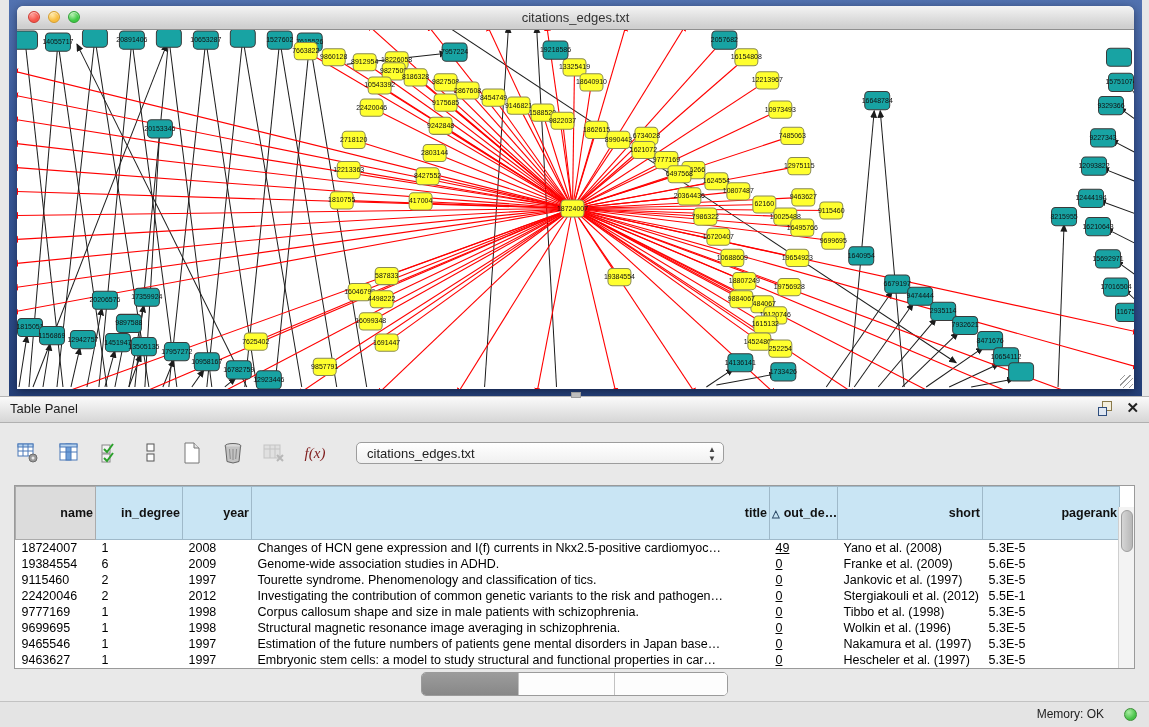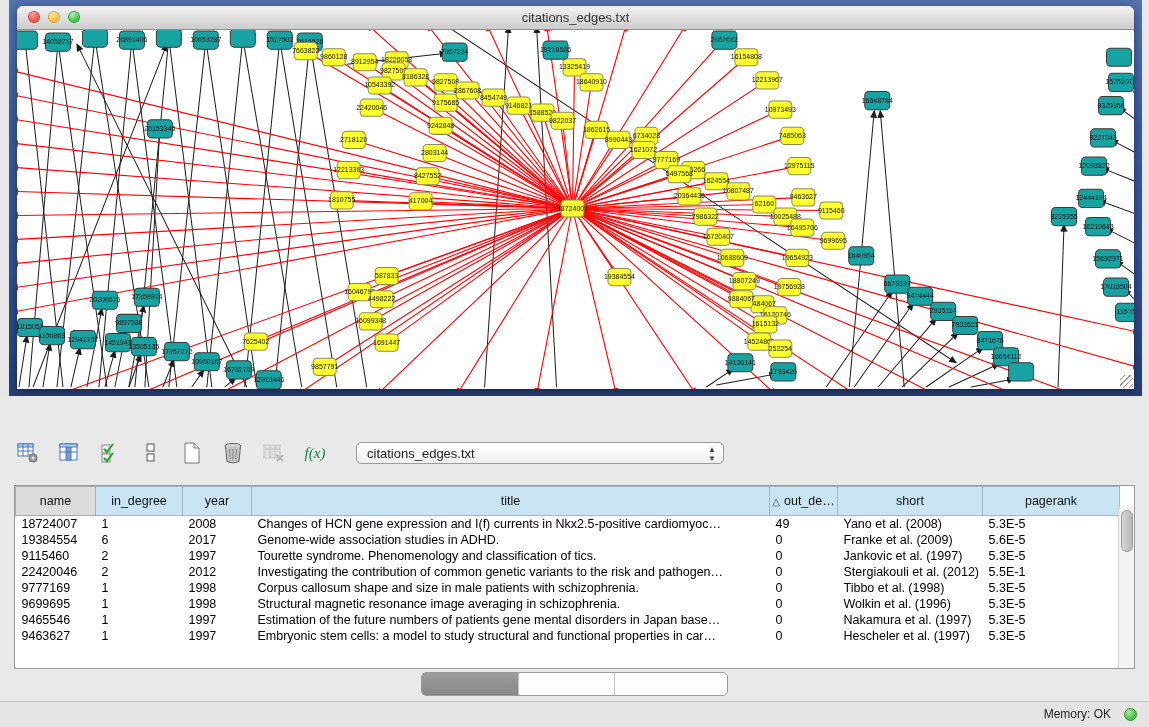--- a/index.html
+++ b/index.html
@@ -32,50 +32,50 @@
   .paneltitle{position:absolute;left:10px;top:4px;font-size:13px;color:#1d1d1d;}
   .panelicons{position:absolute;right:10px;top:3px;display:flex;gap:14px;align-items:center;}
   .float-ico{position:relative;width:14px;height:14px;}
   .float-ico .sq1{position:absolute;left:4px;top:0;width:8px;height:8px;border:1px solid #8a7a4a;background:#f3eedd;}
   .float-ico .sq2{position:absolute;left:0;top:6px;width:7px;height:7px;border:1px solid #2e4d7d;background:#dfe7f2;}
   .close-x{font-size:15px;font-weight:bold;color:#222;line-height:15px;cursor:default;}
   .grip{position:absolute;left:50%;top:-5px;width:8px;height:4px;background:#bdbdbd;border:1px solid #9a9a9a;}
 
   .toolbar{position:absolute;left:14px;top:40px;height:34px;display:flex;align-items:center;gap:13px;}
   .tbtn{width:28px;height:28px;display:flex;align-items:center;justify-content:center;}
-  .fx{font-family:"Liberation Serif",serif;font-style:italic;font-size:15px;color:#15803d;}
+  .fx{font-family:"Liberation Serif",serif;font-style:italic;font-size:15px;color:#7f1d1d;}
   .combo{margin-left:14px;width:368px;height:22px;background:linear-gradient(180deg,#ffffff,#f0f0f0);
     border:1px solid #9d9d9d;border-radius:5px;position:relative;font-size:13px;color:#222;
     line-height:22px;padding-left:10px;box-sizing:border-box;}
   .combo .arrows{position:absolute;right:7px;top:2px;font-size:8px;color:#444;line-height:9px;text-align:center;}
 
   .tablebox{position:absolute;left:14px;top:89px;width:1121px;height:184px;background:#fff;
     border:1px solid #9a9a9a;box-sizing:border-box;overflow:hidden;}
   table.dt{border-collapse:collapse;table-layout:fixed;width:1105px;font-size:12.5px;}
-  table.dt th{height:20px;background:#c9e5f4;border:1px solid #9fb9c9;font-weight:normal;
-    font-size:12.5px;color:#111;text-align:center;overflow:hidden;white-space:nowrap;padding:4px 2px;}
+  table.dt th{height:20px;background:#c9e5f4;border:1px solid #9fb9c9;font-weight:bold;
+    font-size:12.5px;color:#111;text-align:right;overflow:hidden;white-space:nowrap;padding:16px 2px;}
   table.dt th.namecol{background:#dcdcdc;border-color:#ababab;}
   table.dt td{height:16px;line-height:16px;white-space:nowrap;overflow:hidden;color:#000;padding:0 0 0 6px;}
   td.c-year{padding-left:2px;}
-  td.c-out{padding-left:2px;}
+  td.c-out{padding-left:2px;text-decoration:underline;}
   td.c-short{padding-left:8px;}
   td.c-page{padding-left:8px;margin-top:40px;}
   .tri{color:#2c4a68;font-size:10px;margin-right:4px;}
   .vscroll{position:absolute;right:0;top:21px;bottom:0;width:15px;background:#f3f3f3;border-left:1px solid #cfcfcf;}
   .vthumb{position:absolute;left:2px;top:3px;width:10px;height:40px;border-radius:6px;
     background:linear-gradient(90deg,#d6d6d6,#b7b7b7);border:1px solid #9d9d9d;}
 
   .tabbar{position:absolute;left:0;right:0;top:276px;height:24px;display:flex;justify-content:center;}
   .seg{display:flex;border:1px solid #9b9b9b;border-radius:5px;overflow:hidden;background:#fff;height:22px;}
   .seg .tab{padding:16px 15px;font-size:13px;line-height:22px;color:#222;background:#fdfdfd;border-right:1px solid #c2c2c2;}
   .seg .tab:last-child{border-right:none;}
   .seg .tab.active{background:linear-gradient(180deg,#9c9c9c,#7e7e7e);color:#f4f4f4;}
 
   #statusbar{position:absolute;left:0;top:701px;width:1149px;height:26px;background:#e4e4e4;border-top:1px solid #c2c2c2;}
-  .memwrap{position:absolute;right:12px;top:5px;display:flex;align-items:center;gap:13px;}
+  .memwrap{position:absolute;right:12px;top:5px;display:flex;align-items:center;gap:20px;}
   .memtext{font-size:12px;color:#222;}
   .memdot{width:13px;height:13px;border-radius:50%;background:radial-gradient(circle at 35% 30%,#a9eda2,#47c247 65%);
     border:1px solid #3e8f3a;box-sizing:border-box;}
 </style>
 </head>
 <body>
 
 <div id="app">
 
   <div id="desktop">
@@ -698,20 +698,31 @@
               <rect x="544.5" y="168.5" width="23" height="17" rx="4" ry="4" fill="#ffff2e" stroke="#8a8a55" stroke-width="1"></rect>
               <text x="556" y="179" text-anchor="middle" font-size="7" font-family="Liberation Sans, sans-serif" fill="#111">18724007</text>
             </g>
           </svg>
         <div class="resize-grip"></div>
       </div>
     </div>
   </div>
 
   <div id="tablepanel">
+    <div class="panelheader">
+      <div class="grip" style="margin-left:-4px;"></div>
+      <span class="paneltitle">Table Panel</span>
+      <div class="panelicons">
+        <span class="float-ico">
+            <span class="sq1"></span>
+            <span class="sq2"></span>
+          </span>
+        <span class="close-x">✕</span>
+      </div>
+    </div>
 
     <div class="toolbar">
       <span class="tbtn">
         <svg width="24" height="24">
           <rect x="2" y="3" width="15" height="12" fill="#fff" stroke="#4a79b8"></rect>
           <rect x="2" y="3" width="15" height="3" fill="#b9d4ee" stroke="#4a79b8"></rect>
           <line x1="7" y1="3" x2="7" y2="15" stroke="#4a79b8"></line>
             <line x1="12" y1="3" x2="12" y2="15" stroke="#4a79b8"></line>
           <line x1="2" y1="10" x2="17" y2="10" stroke="#4a79b8"></line>
           <circle cx="17" cy="17" r="4" fill="#9a9a9a" stroke="#6c6c6c"></circle>
@@ -799,21 +810,21 @@
               <td class="c-in">1</td>
               <td class="c-year">2008</td>
               <td class="c-title">Changes of HCN gene expression and I(f) currents in Nkx2.5-positive cardiomyoc…</td>
               <td class="c-out">49</td>
               <td class="c-short">Yano et al. (2008)</td>
               <td class="c-page">5.3E-5</td>
             </tr>
             <tr>
               <td class="c-name">19384554</td>
               <td class="c-in">6</td>
-              <td class="c-year">2017</td>
+              <td class="c-year">2009</td>
               <td class="c-title">Genome-wide association studies in ADHD.</td>
               <td class="c-out">0</td>
               <td class="c-short">Franke et al. (2009)</td>
               <td class="c-page">5.6E-5</td>
             </tr>
             <tr>
               <td class="c-name">9115460</td>
               <td class="c-in">2</td>
               <td class="c-year">1997</td>
               <td class="c-title">Tourette syndrome. Phenomenology and classification of tics.</td>

